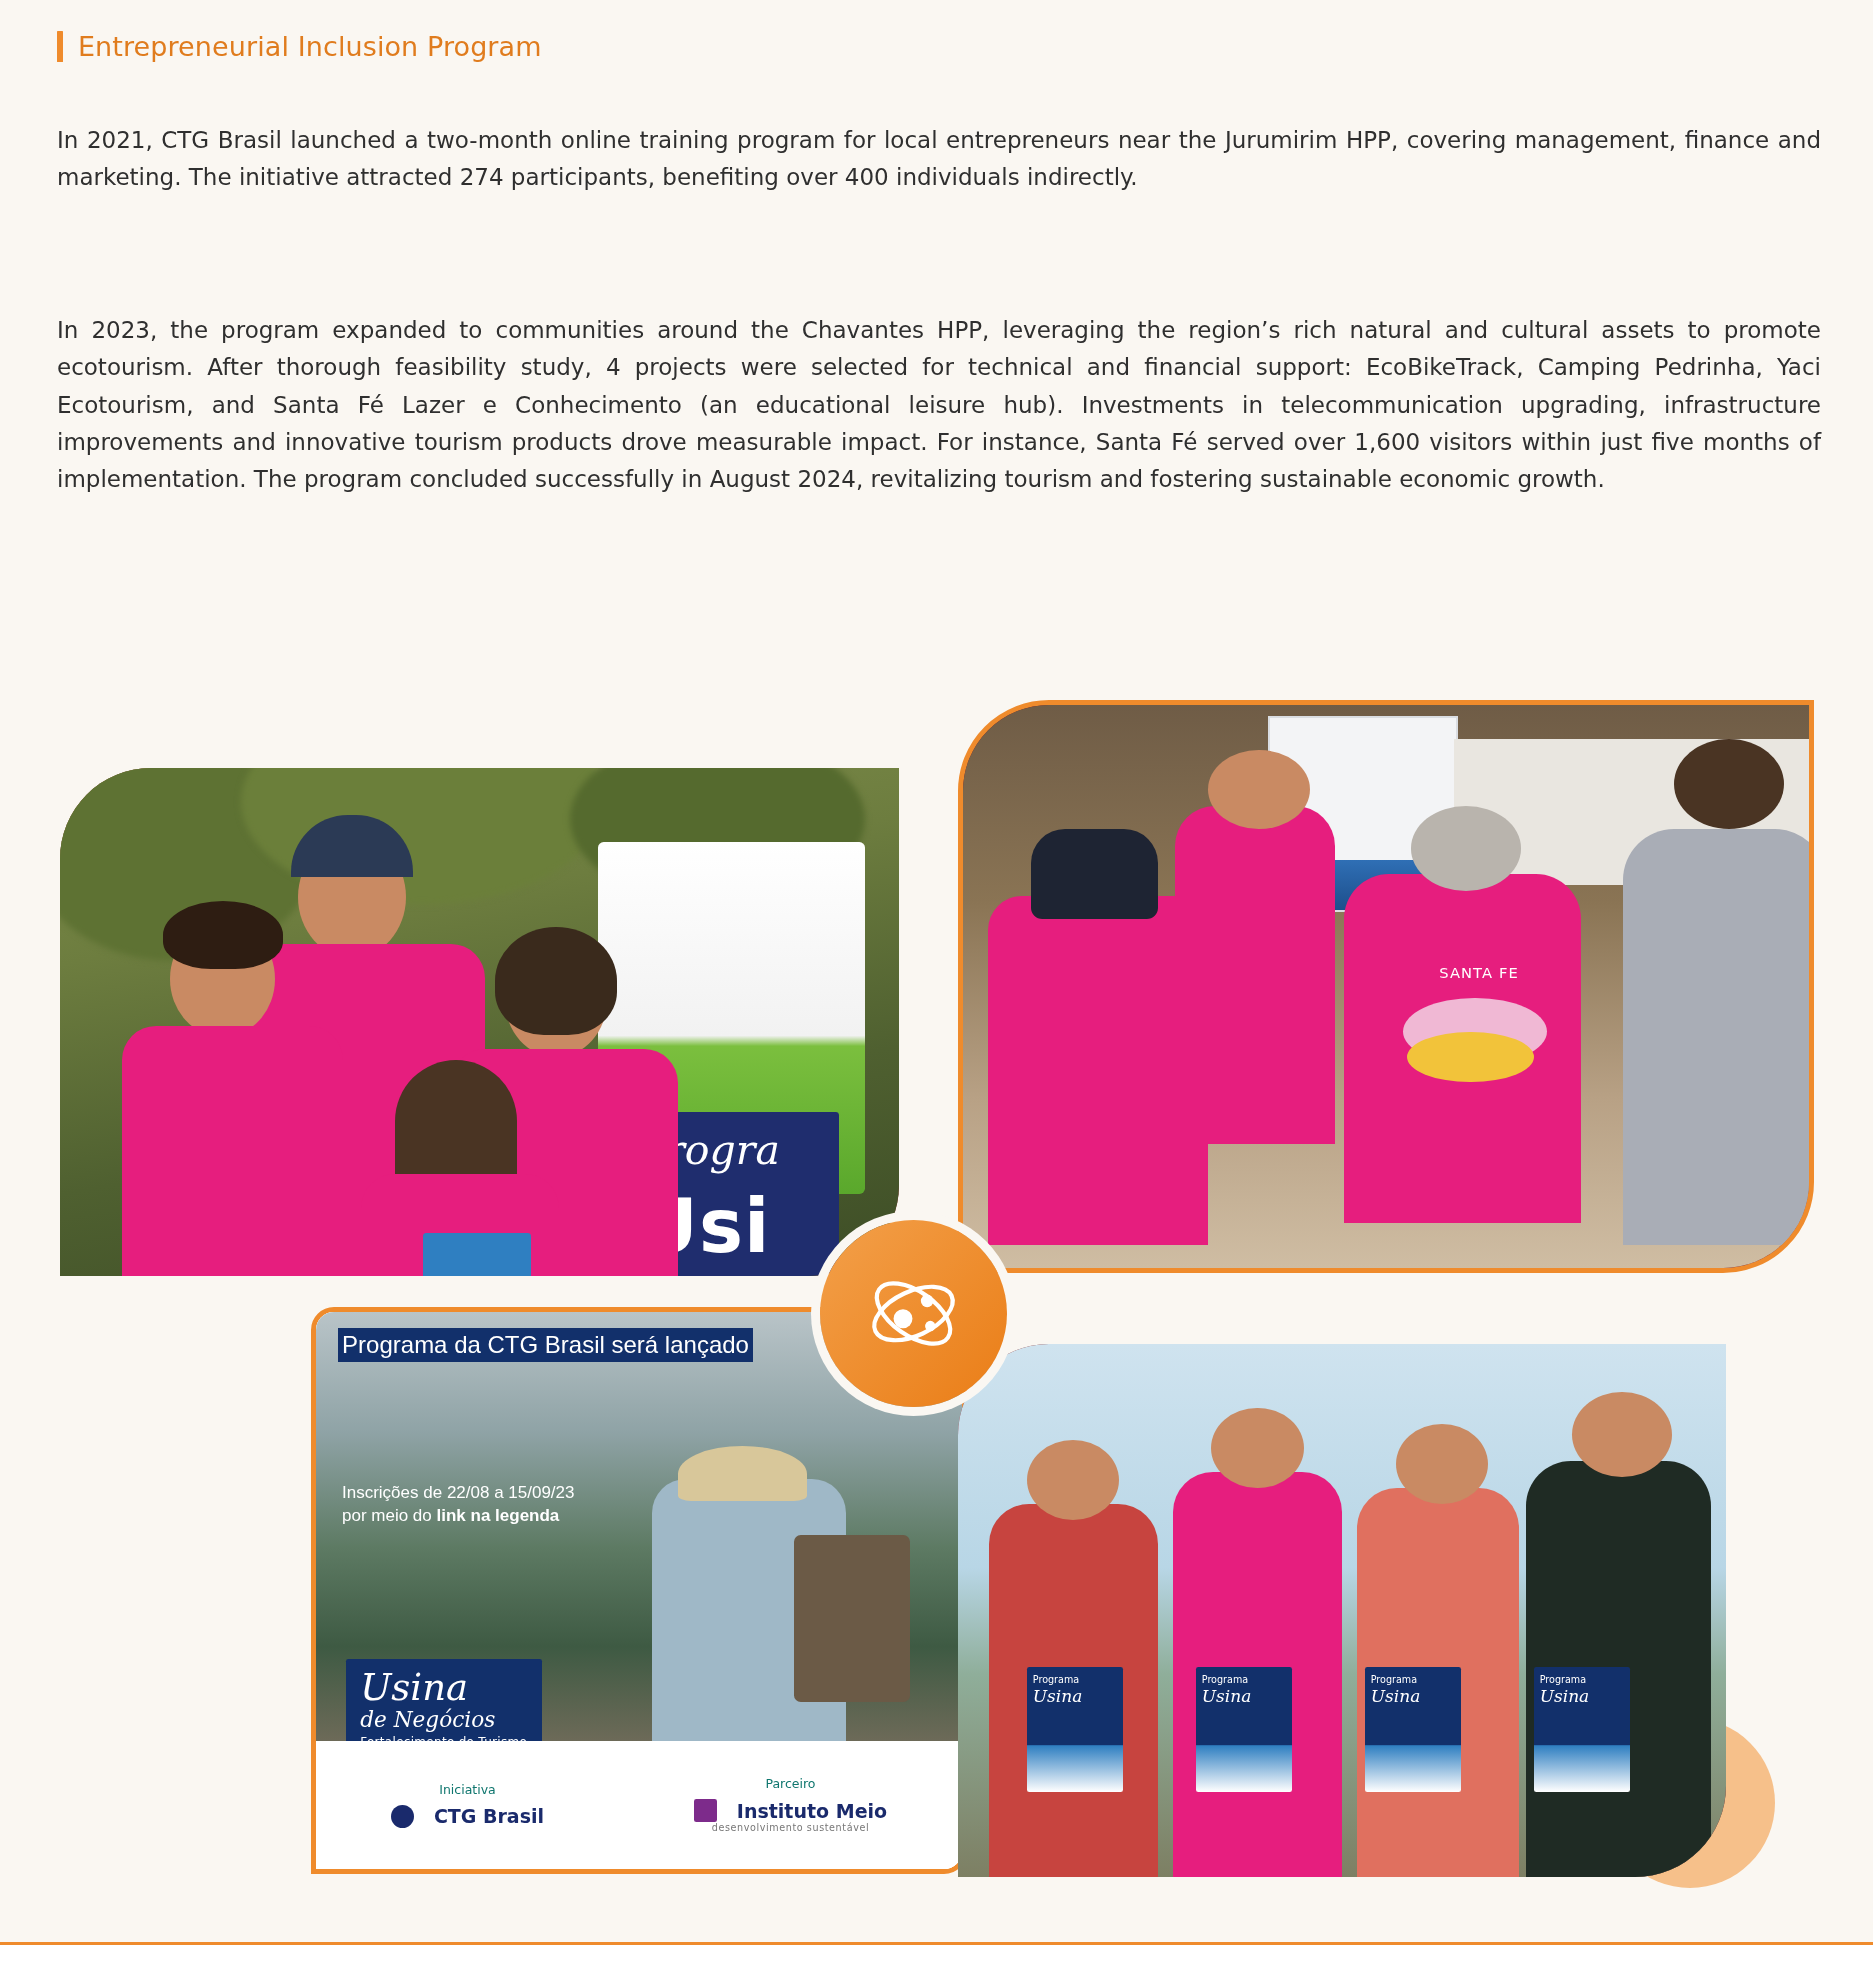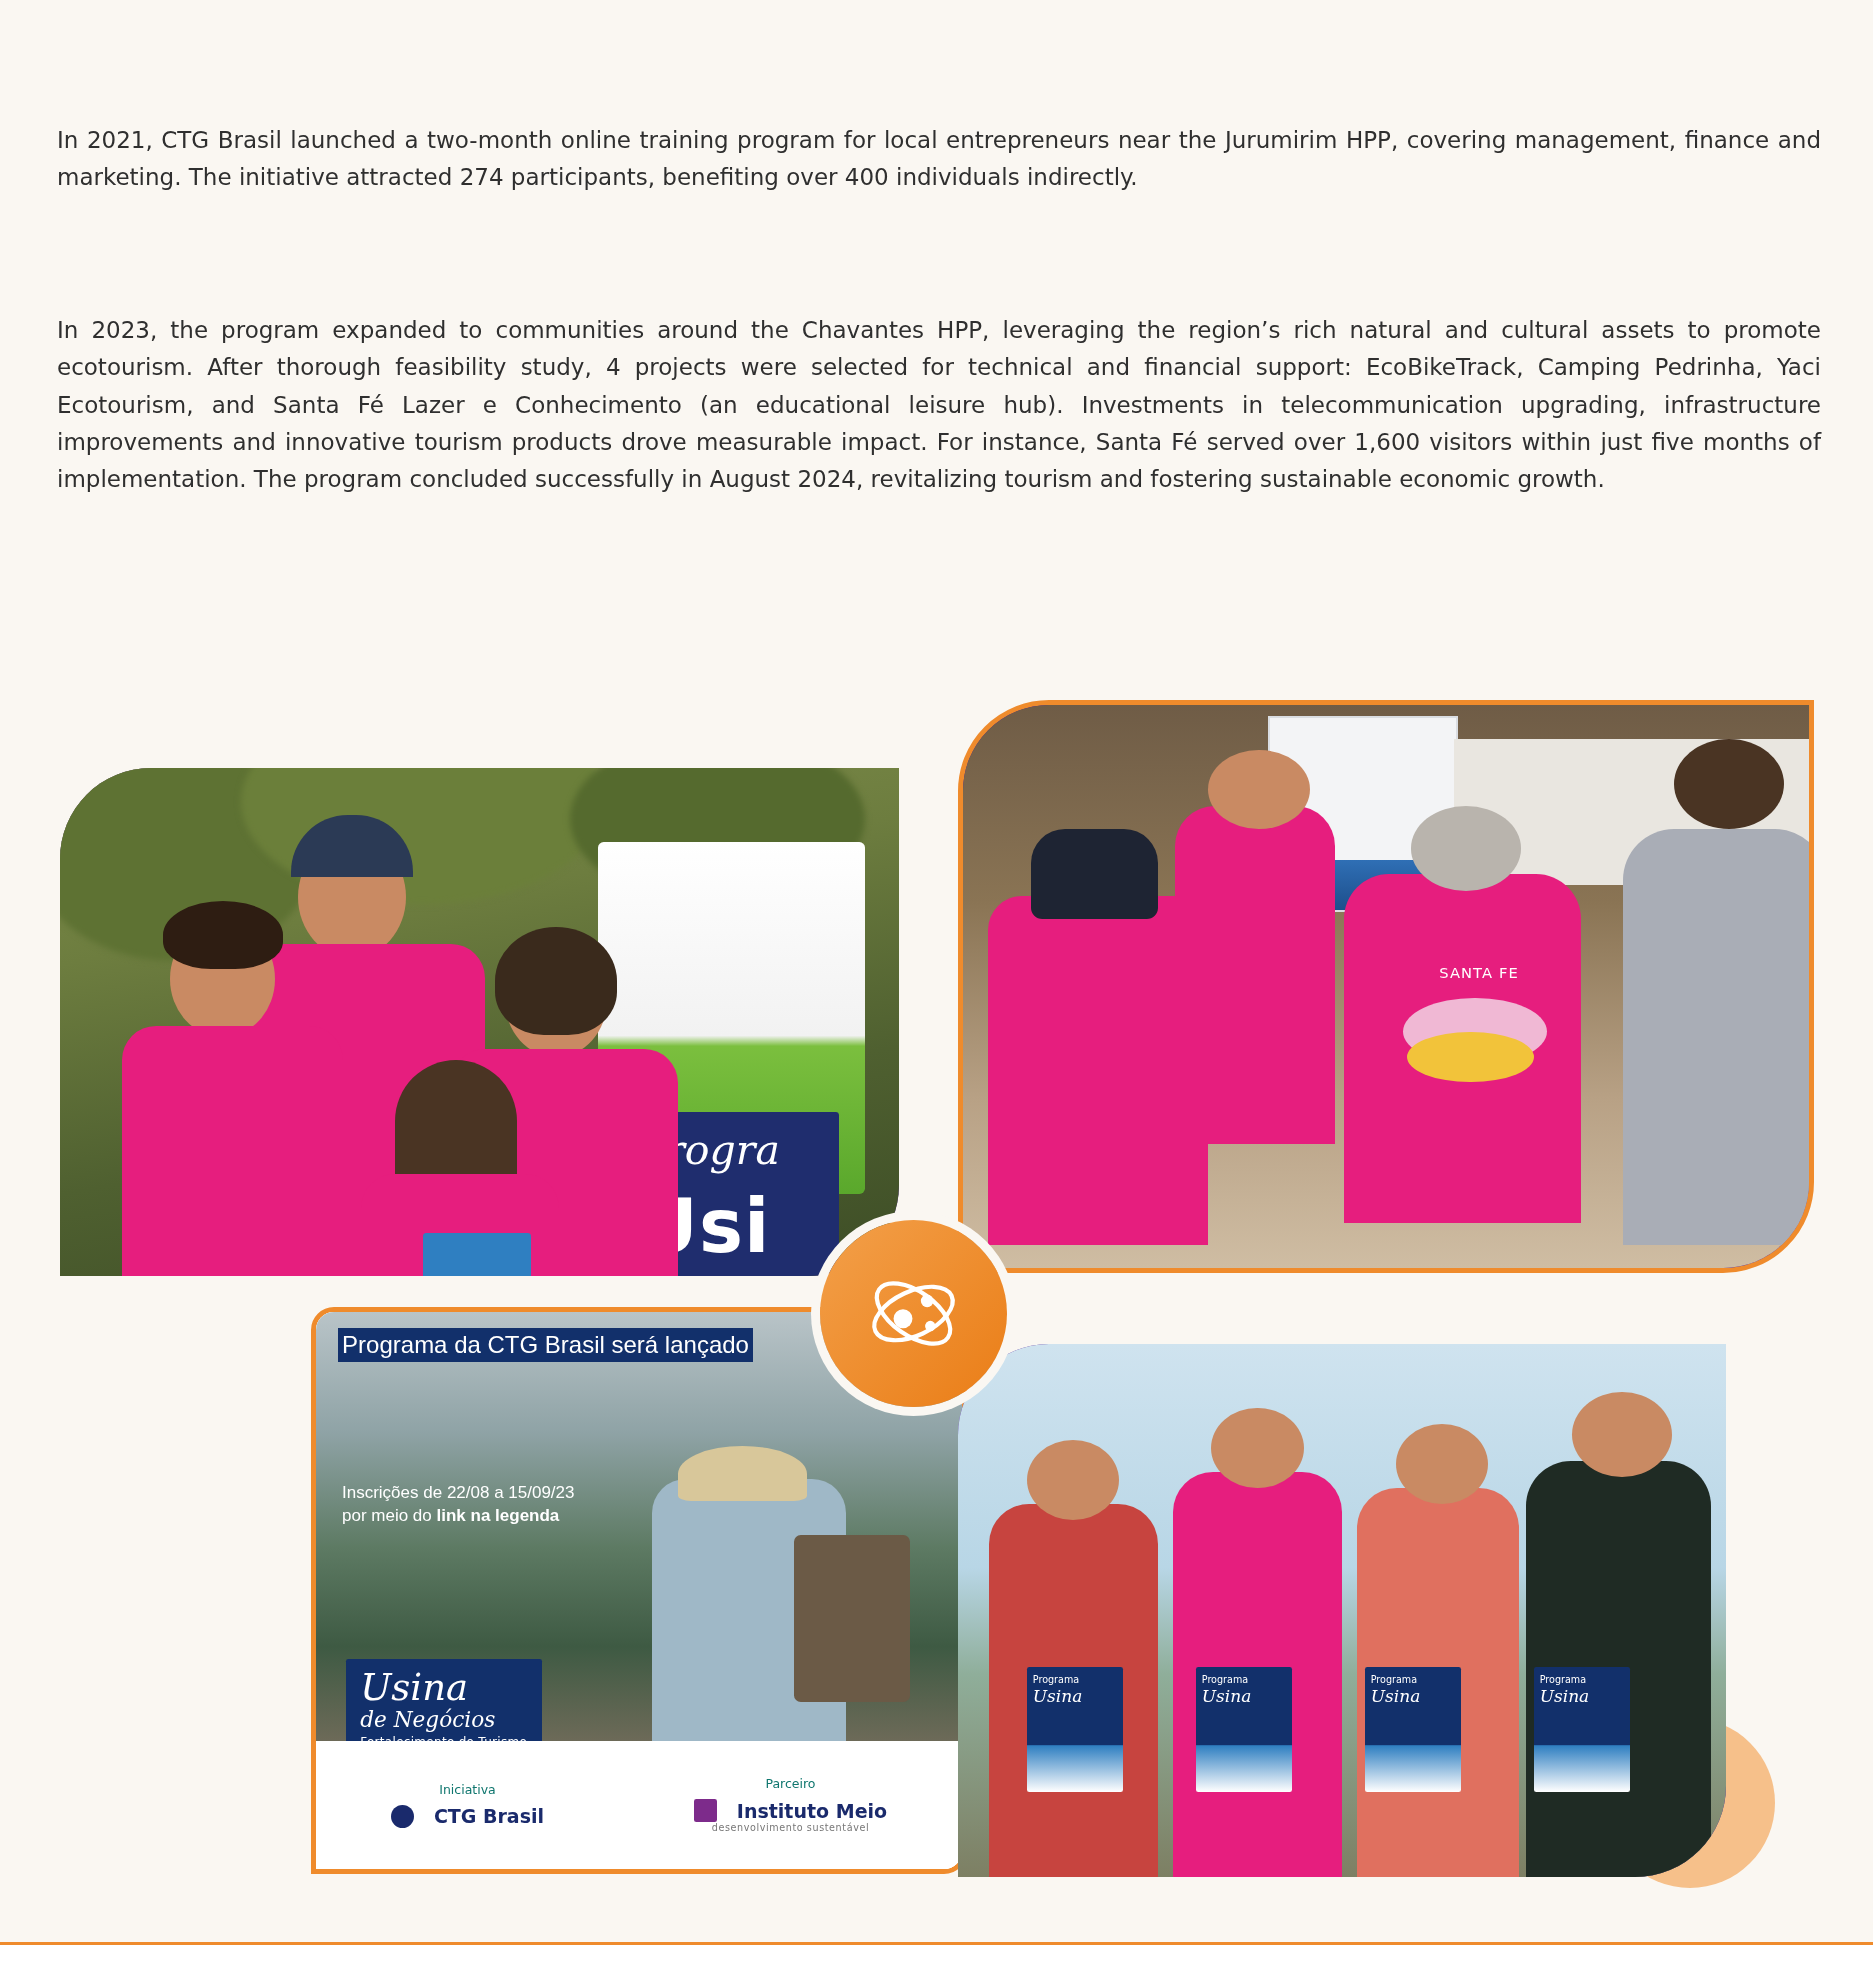--- a/index.html
+++ b/index.html
@@ -61,21 +61,21 @@
     position: absolute;
     left: 0;
     top: 686px;
     width: 1874px;
     height: 1231px;
   }
 
   .photo {
     position: absolute;
     overflow: hidden;
-    background: #4c1d95;
+    background: #7f1d1d;
   }
 
   
   .photo-1 {
     left: 60px;
     top: 82px;
     width: 839px;
     height: 508px;
     border-radius: 91px 0 91px 0;
     box-shadow: 0 0 0 0 transparent;
@@ -203,20 +203,24 @@
     top: 1945px;
     height: 40px;
     background: #ffffff;
   }
 </style>
 </head>
 <body>
 
 <div class="page">
 
+  <div class="heading-row">
+    <div class="heading-bar"></div>
+    <div class="heading-text">Entrepreneurial Inclusion Program</div>
+  </div>
 
   <p class="para p1">In 2021, CTG Brasil launched a two-month online training program for local entrepreneurs near the Jurumirim HPP, covering management, finance and marketing. The initiative attracted 274 participants, benefiting over 400 individuals indirectly.</p>
   <p class="para p2">In 2023, the program expanded to communities around the Chavantes HPP, leveraging the region’s rich natural and cultural assets to promote ecotourism. After thorough feasibility study, 4 projects were selected for technical and financial support: EcoBikeTrack, Camping Pedrinha, Yaci Ecotourism, and Santa Fé Lazer e Conhecimento (an educational leisure hub). Investments in telecommunication upgrading, infrastructure improvements and innovative tourism products drove measurable impact. For instance, Santa Fé served over 1,600 visitors within just five months of implementation. The program concluded successfully in August 2024, revitalizing tourism and fostering sustainable economic growth.</p>
 
   <div class="collage">
 
     <div class="deco-circle"></div>
 
     <div class="photo photo-1">
       <div class="ph-inner">

